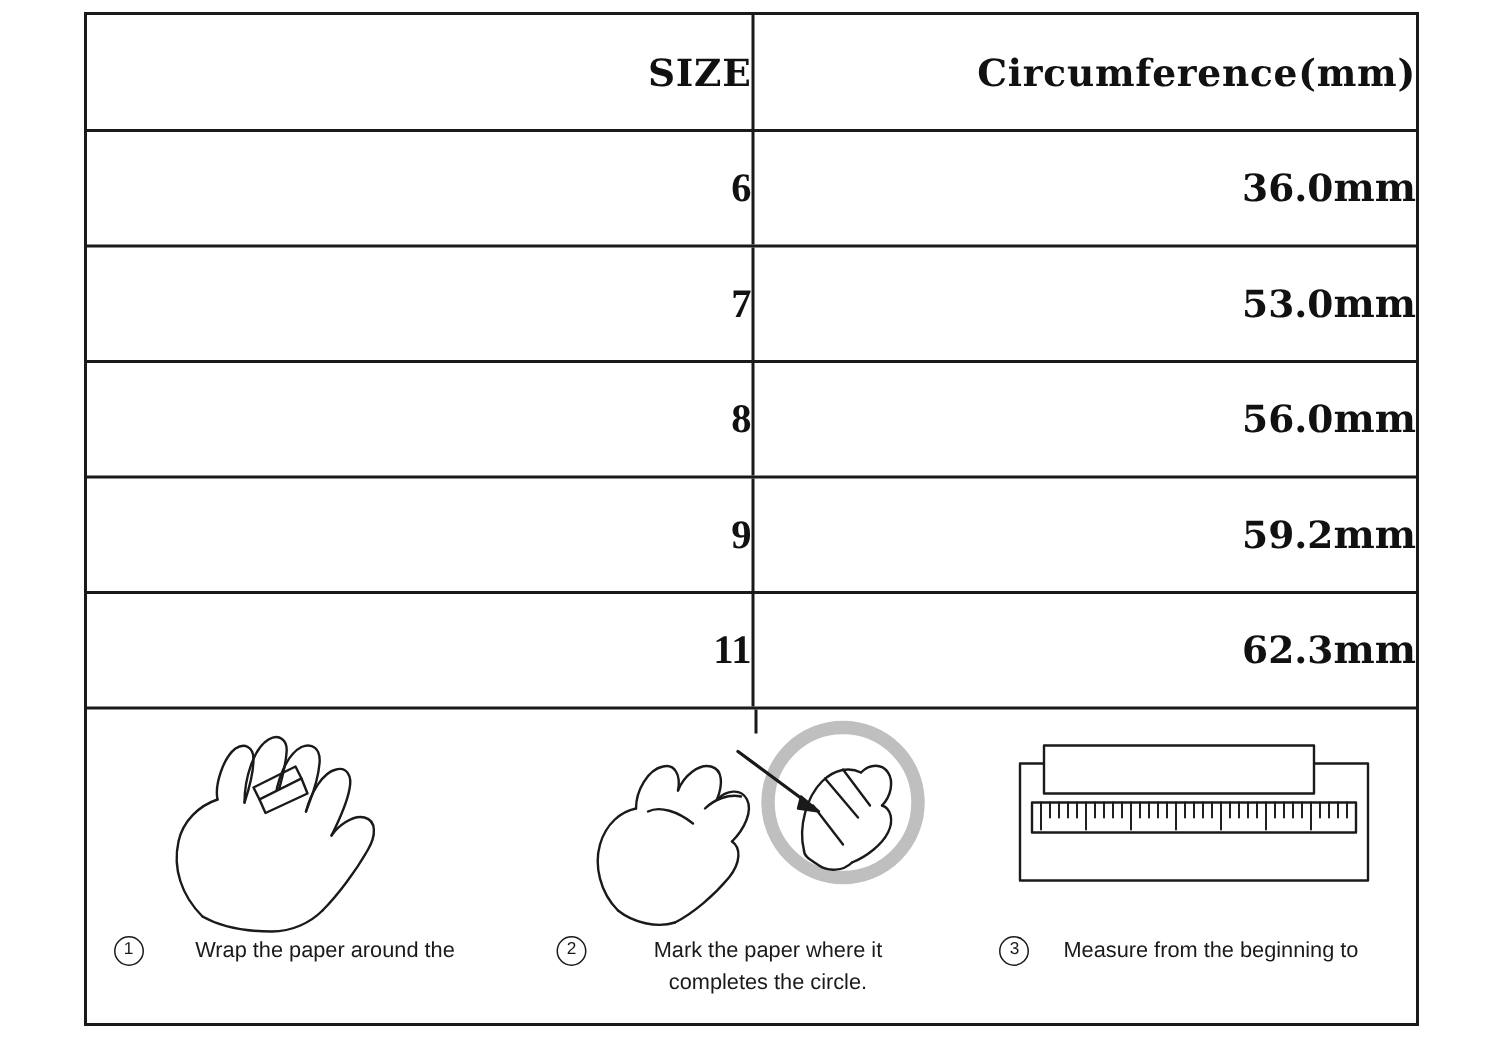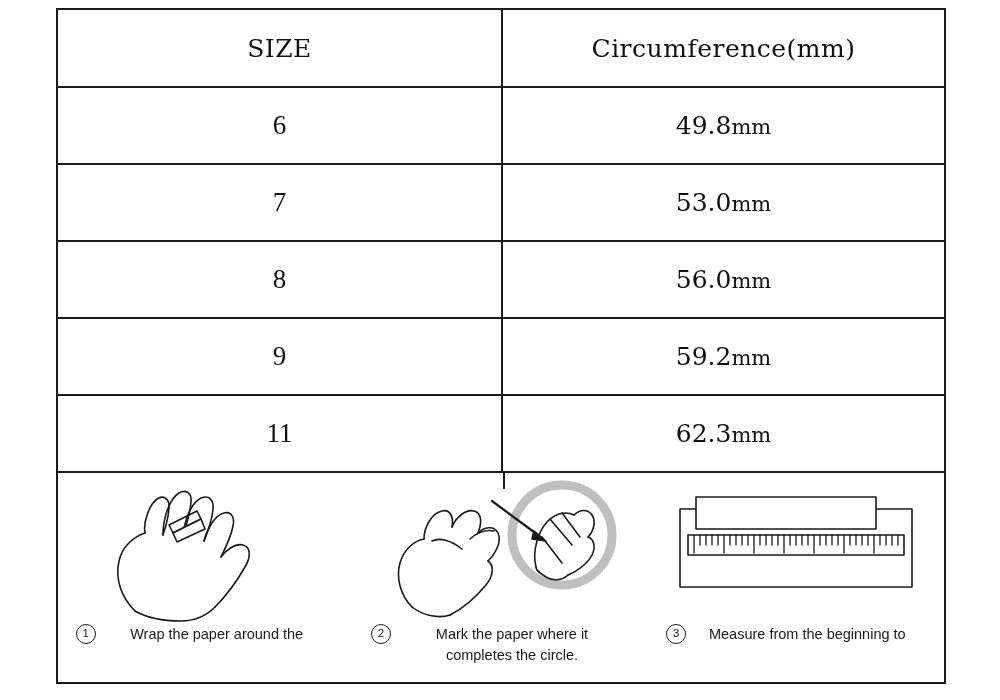--- a/index.html
+++ b/index.html
@@ -43,22 +43,23 @@
   }
   .size-row {
     height: 77px;
   }
   .header-row {
     height: 78px;
   }
   .cell {
     display: flex;
     align-items: center;
-    justify-content: center;
-    box-sizing: border-box;
+    justify-content: flex-end;
+    box-sizing: border-box;
+    font-weight: bold;
   }
   .cell-size {
     width: 445px;
     border-right: 2px solid #1a1a1a;
   }
   .cell-circ {
     flex: 1;
   }
   .header-text {
     font-family: "DejaVu Serif", serif;
@@ -73,21 +74,21 @@
     font-family: "Liberation Serif", serif;
     font-size: 27px;
     color: #111;
   }
   .circ-value {
     font-family: "DejaVu Serif", serif;
     font-size: 25px;
     color: #111;
   }
   .circ-value .unit {
-    font-size: 21px;
+    font-size: 26px;
   }
 
   
   .instructions {
     flex: 1 1 auto;
     display: flex;
     position: relative;
   }
   .step {
     flex: 1;
@@ -155,21 +156,21 @@
       <div class="cell cell-circ">
         <span class="header-text"><span>Circumference</span><span class="small">(mm)</span></span>
       </div>
     </div>
 
     <div class="row size-row">
       <div class="cell cell-size">
         <span class="size-value">6</span>
       </div>
       <div class="cell cell-circ">
-        <span class="circ-value"><span>49.8</span><span class="unit">mm</span></span>
+        <span class="circ-value"><span>36.0</span><span class="unit">mm</span></span>
       </div>
     </div>
 
     <div class="row size-row">
       <div class="cell cell-size">
         <span class="size-value">7</span>
       </div>
       <div class="cell cell-circ">
         <span class="circ-value"><span>53.0</span><span class="unit">mm</span></span>
       </div>

